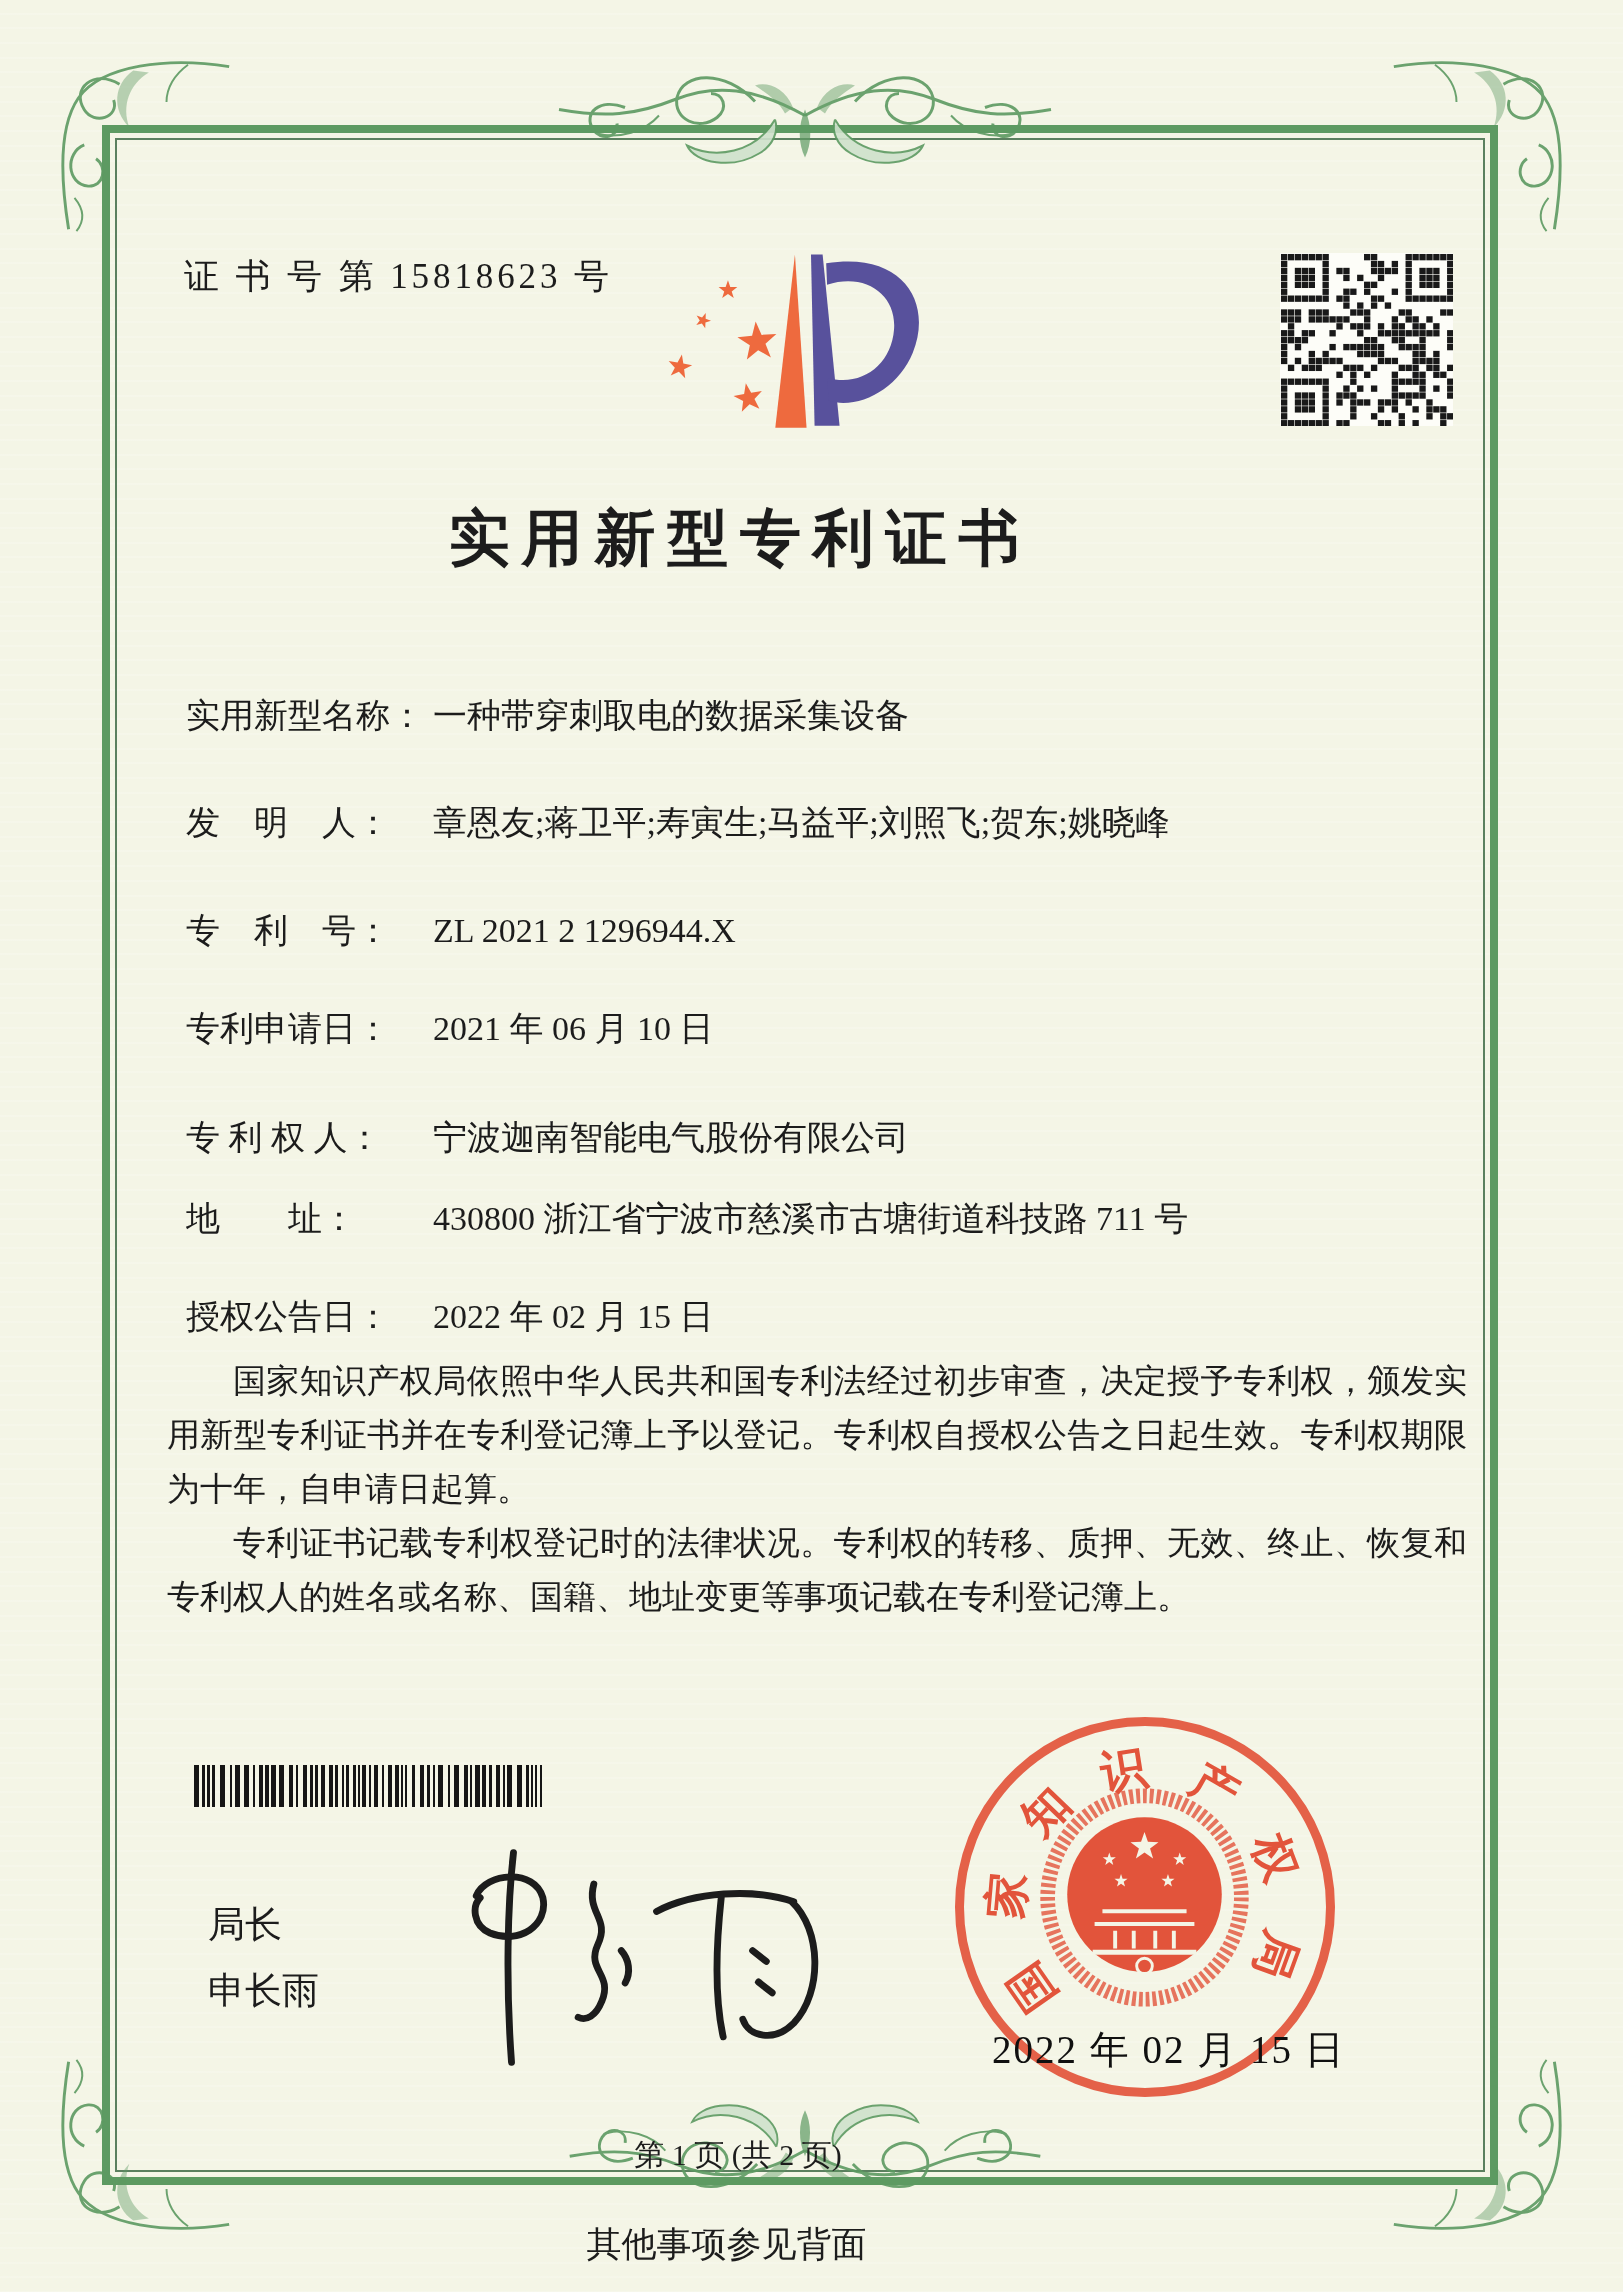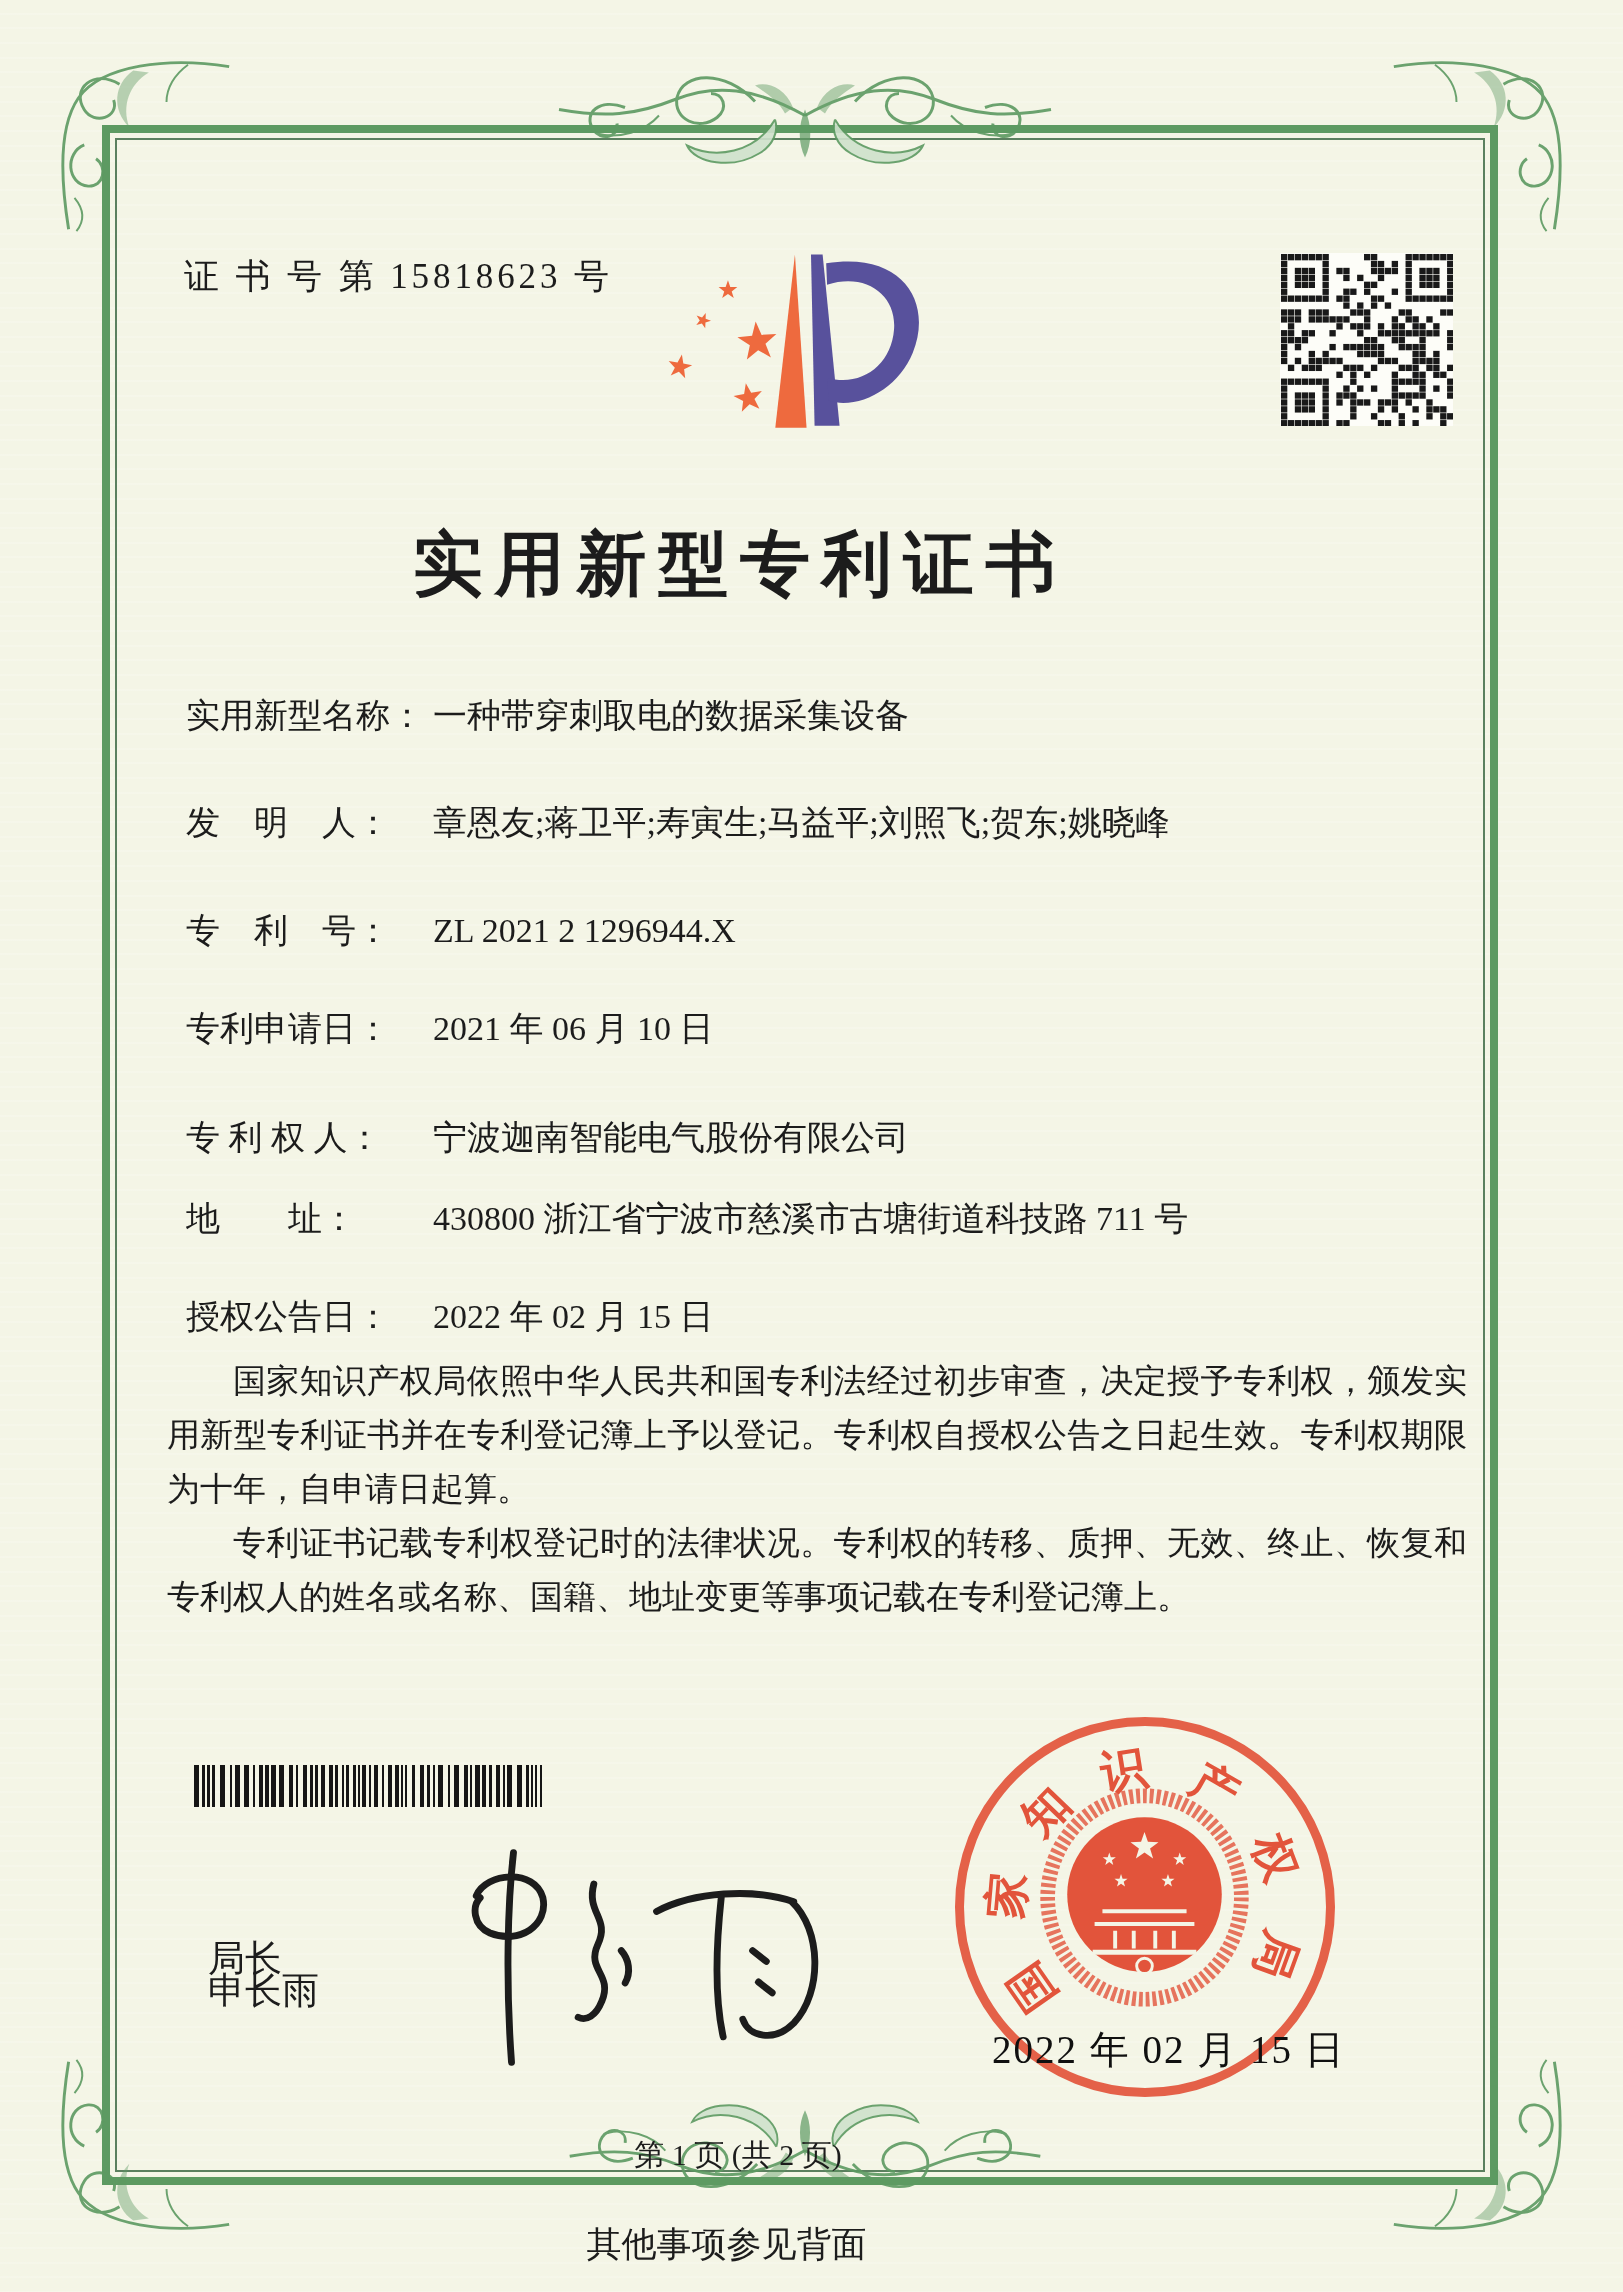--- a/index.html
+++ b/index.html
@@ -15,31 +15,31 @@
   }
   .frame{position:absolute;left:102px;top:125px;width:1396px;height:2060px;
     border:8.8px solid var(--green);}
   .frame::after{content:"";position:absolute;left:4.9px;top:4.9px;right:4.9px;bottom:4.9px;
     border:2.9px solid var(--dgreen);opacity:.85;}
   .cert-no{position:absolute;left:184px;top:253px;font-size:35px;letter-spacing:3.9px;}
   .logo{position:absolute;left:639px;top:208px;width:294px;height:250px;}
   .qr{position:absolute;left:1280px;top:253px;width:173px;height:173px;background:#fdfdf8;}
   .qr svg{display:block;width:100%;height:100%;}
   .title{position:absolute;left:0;width:1480px;top:498px;text-align:center;
-    font-size:70px;font-weight:700;letter-spacing:11.8px;margin-top:20px;}
+    font-size:61px;font-weight:700;letter-spacing:11.8px;}
   .row{position:absolute;left:186px;width:1294px;font-size:34px;line-height:53px;}
   .row .lab{display:inline-block;width:247px;white-space:pre;vertical-align:top;}
   .row .val{display:inline-block;vertical-align:top;max-width:1019px;}
   .row .val2line{display:block;margin-left:247px;}
   .pair2{position:absolute;left:623px;top:0;white-space:nowrap;}
   .paras{position:absolute;left:167px;top:1354px;width:1300px;font-size:33px;line-height:54px;text-align:justify;}
   .paras p{text-indent:2em;}
   .barcode{position:absolute;left:194px;top:1765px;width:363px;height:42px;display:flex;align-items:stretch;}
   .barcode i{display:block;height:100%;}
-  .sig-title{position:absolute;left:208px;top:1900px;font-size:37px;font-family:"Liberation Sans","DejaVu Sans",sans-serif;margin-top:34px;}
+  .sig-title{position:absolute;left:208px;top:1900px;font-size:37px;font-family:"Liberation Sans","DejaVu Sans",sans-serif;}
   .sig-name{position:absolute;left:208px;top:1966px;font-size:37px;font-family:"Liberation Sans","DejaVu Sans",sans-serif;}
   .signature{position:absolute;left:429px;top:1835px;width:412px;height:245px;}
   .seal{position:absolute;left:955px;top:1717px;width:380px;height:380px;}
   .seal-ring{position:absolute;left:0;top:0;width:380px;height:380px;border-radius:50%;
     border:9.8px solid var(--red);opacity:.92;}
   .seal-chars{position:absolute;left:0;top:0;width:380px;height:380px;}
   .seal-chars span{position:absolute;left:50%;top:50%;width:51px;margin-left:-25.5px;margin-top:-25.5px;
     height:51px;text-align:center;font-size:46px;font-weight:700;color:var(--red);line-height:51px;}
   .seal-chars span:nth-child(1){transform:rotate(-125deg) translateY(-139px) ;}
   .seal-chars span:nth-child(2){transform:rotate(-85deg) translateY(-139px);}

